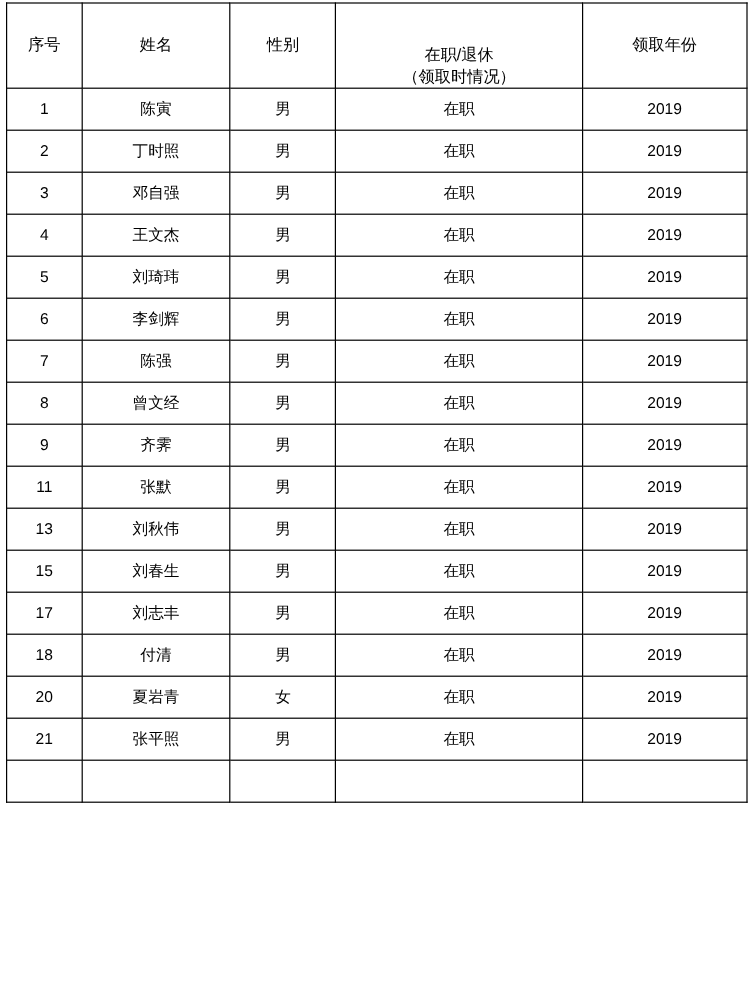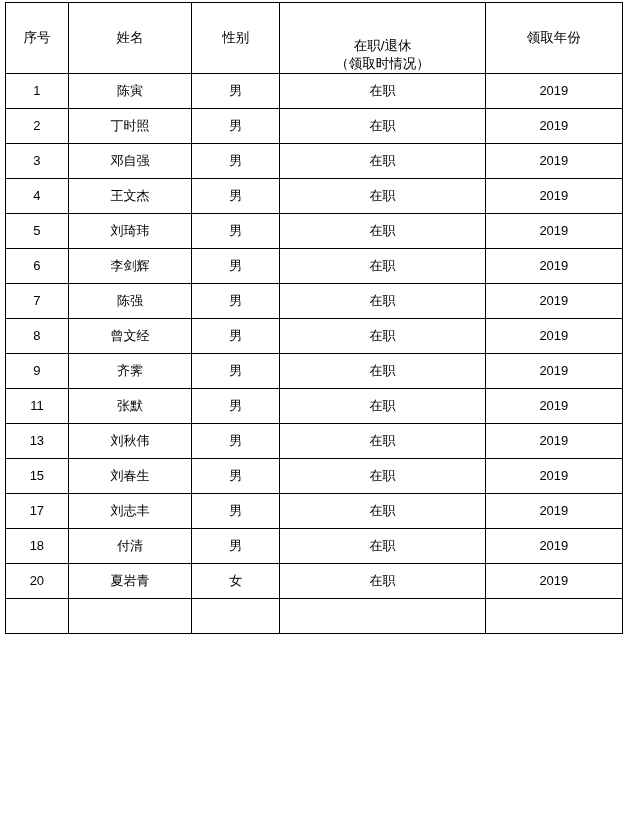--- a/index.html
+++ b/index.html
@@ -340,20 +340,37 @@
             <span class="cell-text">女</span>
           </td>
           <td class="col-status">
             <span class="cell-text">在职</span>
           </td>
           <td class="col-year">
             <span class="cell-text">2019</span>
           </td>
         </tr>
         <tr>
+          <td class="col-index">
+            <span class="cell-text">21</span>
+          </td>
+          <td class="col-name">
+            <span class="cell-text">张平照</span>
+          </td>
+          <td class="col-gender">
+            <span class="cell-text">男</span>
+          </td>
+          <td class="col-status">
+            <span class="cell-text">在职</span>
+          </td>
+          <td class="col-year">
+            <span class="cell-text">2019</span>
+          </td>
+        </tr>
+        <tr>
           <td class="col-index"></td>
           <td class="col-name"></td>
           <td class="col-gender"></td>
           <td class="col-status"></td>
           <td class="col-year"></td>
         </tr>
       </tbody>
   </table>
 </div>
 

